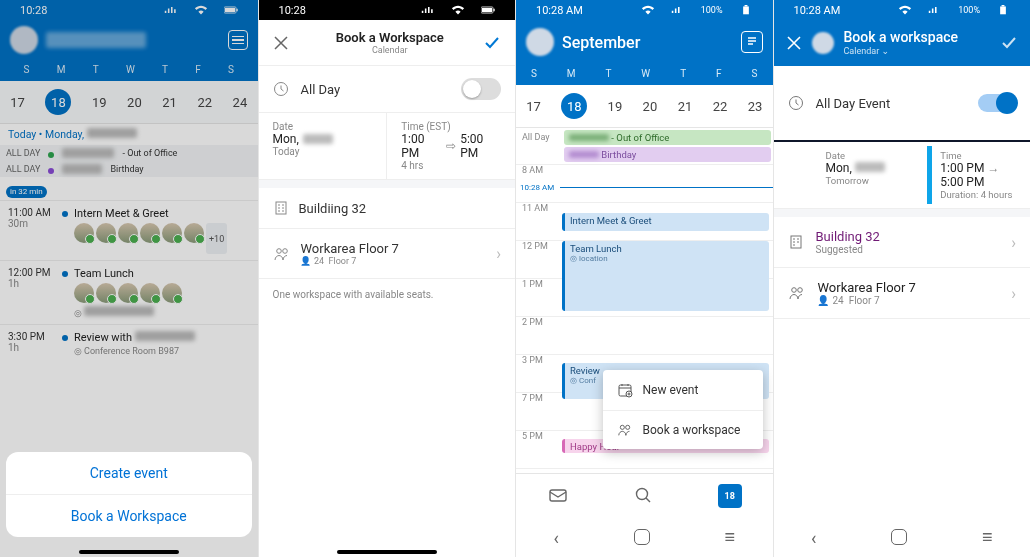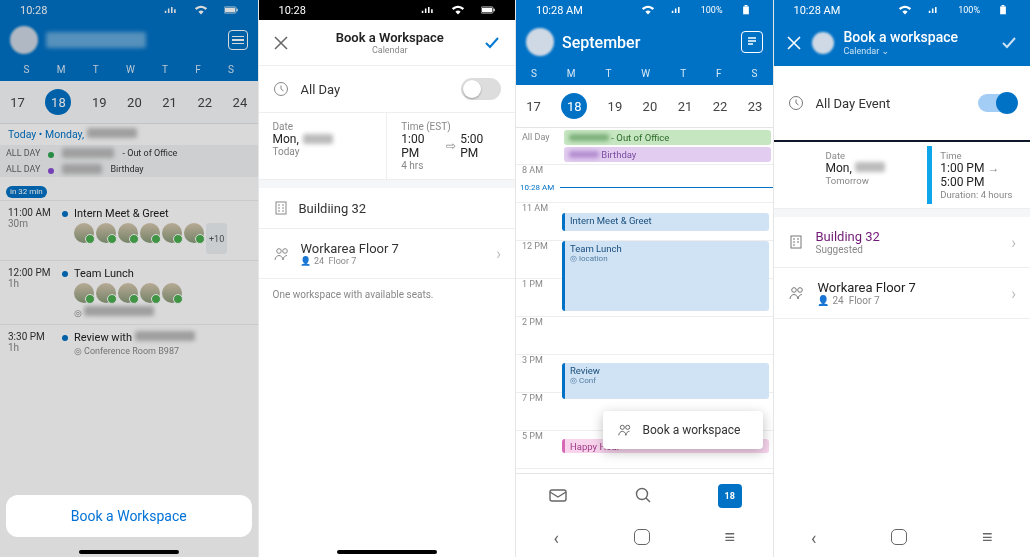--- a/index.html
+++ b/index.html
@@ -222,20 +222,21 @@
     <span class="ag-dot" style="background:#0072c6"></span>
     <div>
       <div class="ag-title"><span>Review with</span> <span class="blur" style="width:60px"></span></div>
       <div style="font-size:9px;color:#888;margin-top:2px">◎ <span>Conference Room B987</span></div>
     </div>
   </div>
 
   <div class="dimmer"></div>
   <div class="sheet">
     <div class="sheet-card">
+      <div class="sheet-item">Create event</div>
       <div class="sheet-item">Book a Workspace</div>
     </div>
   </div>
   <div class="home-ind"></div>
 </div>
 
 <div class="phone s2">
   <div class="status dark">
     <span>10:28</span>
     <span class="status-icons">
@@ -420,20 +421,31 @@
       <div class="ev-block " style="top: 198px; height: 36px;">
         <div>Review</div>
         <div style="font-size:8px;opacity:.7">◎ Conf</div>
       </div>
       <div class="ev-block ev-pink" style="top: 274px; height: 14px;">
         <div>Happy Hour</div>
       </div>
     </div>
 
   <div class="fab-menu">
+    <div class="fab-item">
+      <span>
+          <svg width="16" height="16" viewBox="0 0 16 16">
+            <rect x="2" y="3" width="12" height="11" rx="1.5" fill="none" stroke="#555"></rect>
+            <path stroke="#555" d="M2 6h12M5 2v2M11 2v2"></path>
+            <circle cx="12" cy="12" r="3" fill="#fff" stroke="#555"></circle>
+            <path stroke="#555" d="M12 10.5v3M10.5 12h3"></path>
+          </svg>
+        </span>
+      <span>New event</span>
+    </div>
     <div class="fab-item">
       <span>
           <svg width="16" height="14" viewBox="0 0 18 14">
             <circle cx="6" cy="4" r="2.3" fill="none" stroke="#555"></circle>
             <circle cx="12" cy="4" r="2.3" fill="none" stroke="#555"></circle>
             <path fill="none" stroke="#555" d="M2 13c0-3 2.5-4.5 4-4.5s4 1.5 4 4.5M10 13c0-3 2.5-4.5 4-4.5"></path>
           </svg>
         </span>
       <span>Book a workspace</span>
     </div>

